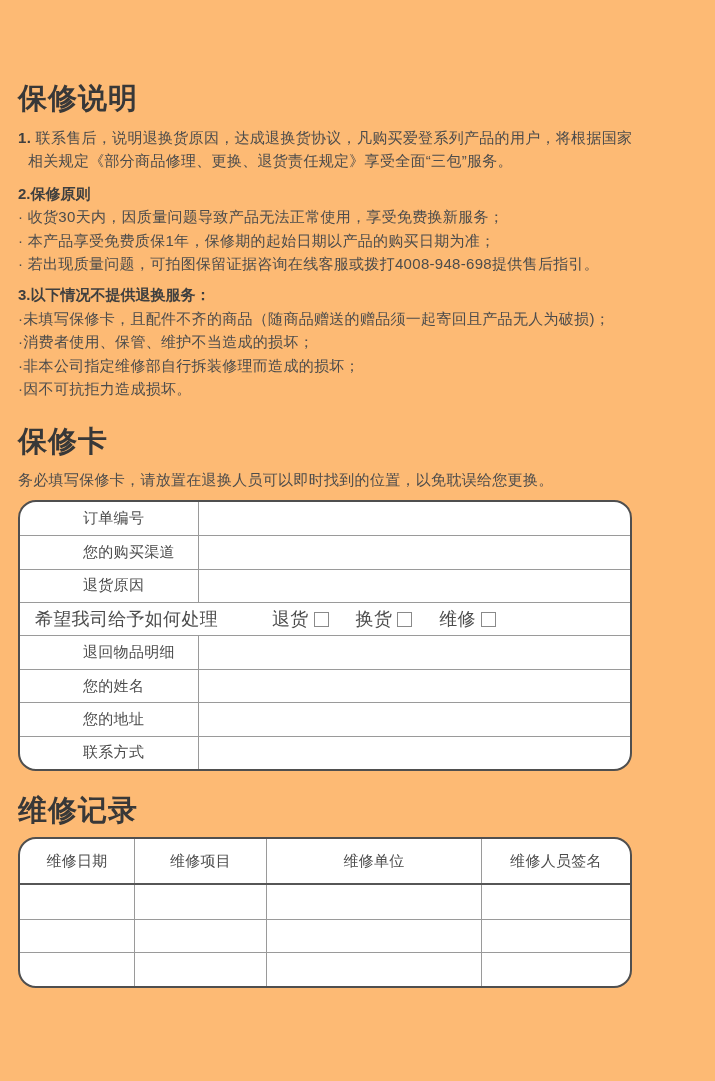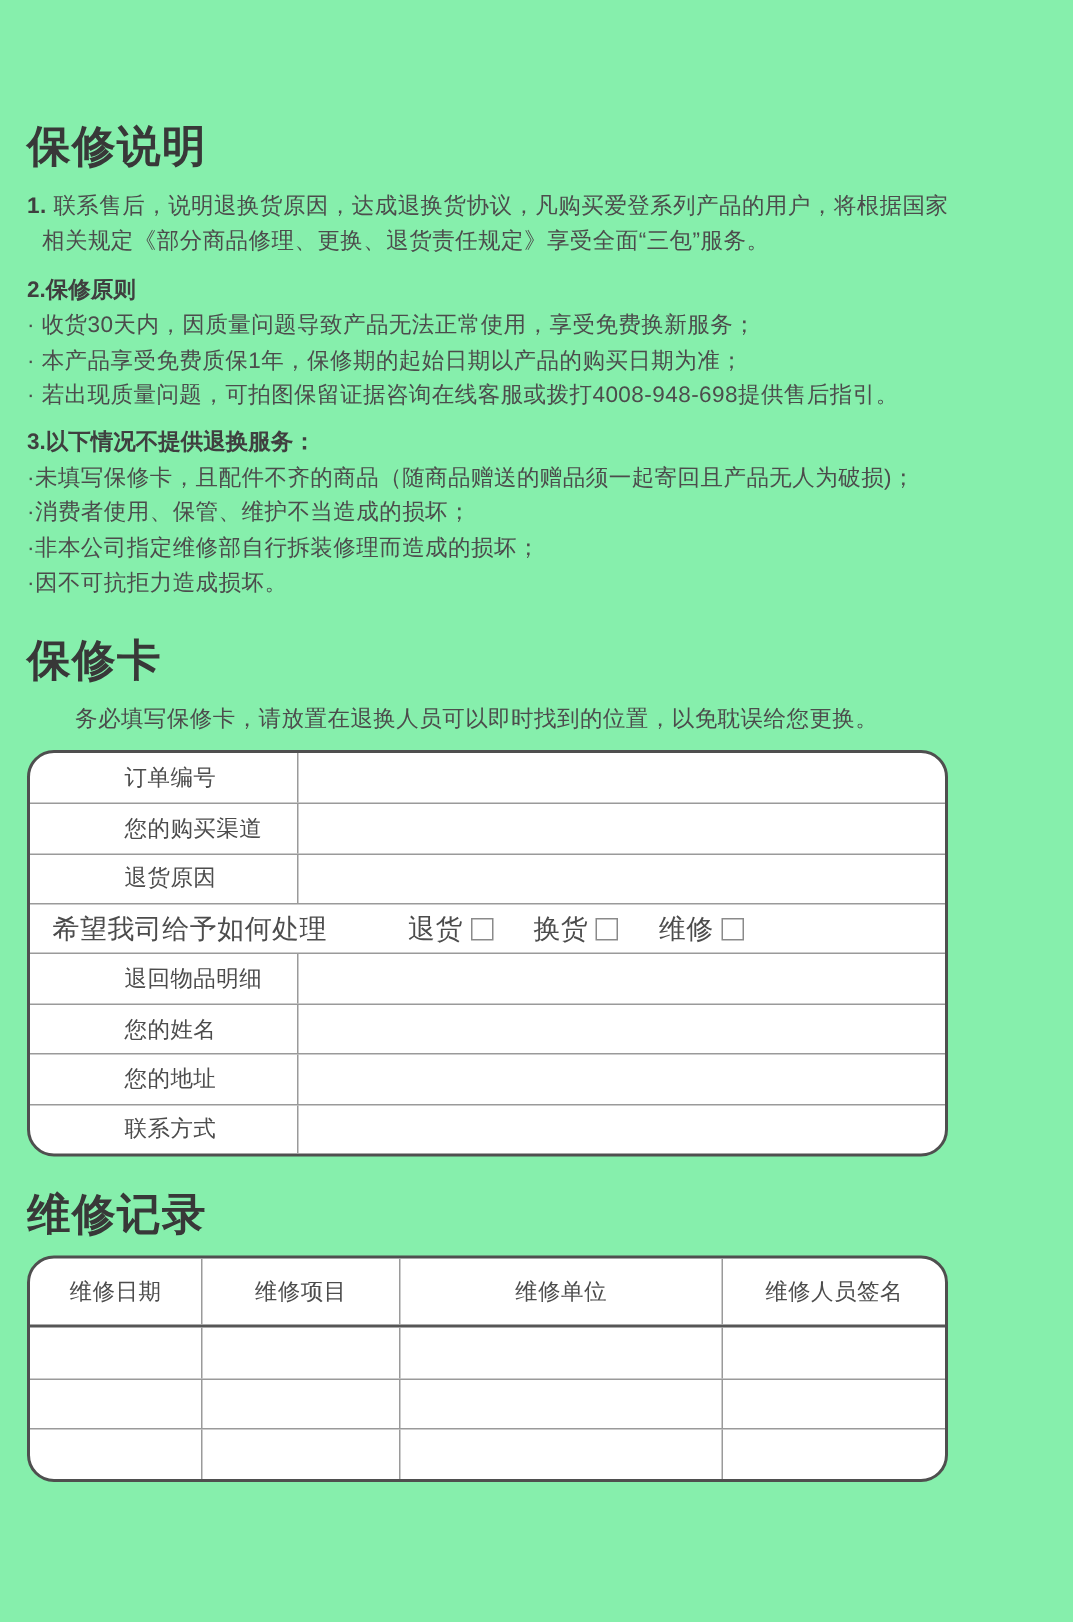--- a/index.html
+++ b/index.html
@@ -5,21 +5,21 @@
   * { box-sizing: border-box; margin: 0; padding: 0; }
   html, body { background: #ffffff; }
   body {
     font-family: "Liberation Sans", "DejaVu Sans", sans-serif;
     color: #4c4c4c;
   }
   .page {
     position: relative;
     width: 715px;
     height: 1081px;
-    background: #86efac;
+    background: #fdba74;
     overflow: hidden;
   }
   .content {
     padding-left: 18px;
     padding-right: 83px;
   }
   .big-title {
     font-size: 29px;
     font-weight: 700;
     color: #383838;
@@ -41,21 +41,21 @@
   .p1 .cont { padding-left: 10px; }
   .sec-head {
     margin-top: 9px;
     font-size: 15px;
     font-weight: 700;
     color: #3f3f3f;
     line-height: 23.4px;
     white-space: nowrap;
   }
   .sec-head.s3 { margin-top: 8px; }
-  .note { margin-top: 9px; margin-left: 32px; }
+  .note { margin-top: 9px; }
 
   
   .card-table {
     margin-top: 8px;
     width: 614px;
     border: 2px solid #4f4f4f;
     border-radius: 18px;
     overflow: hidden;
     background: #fff;
   }

